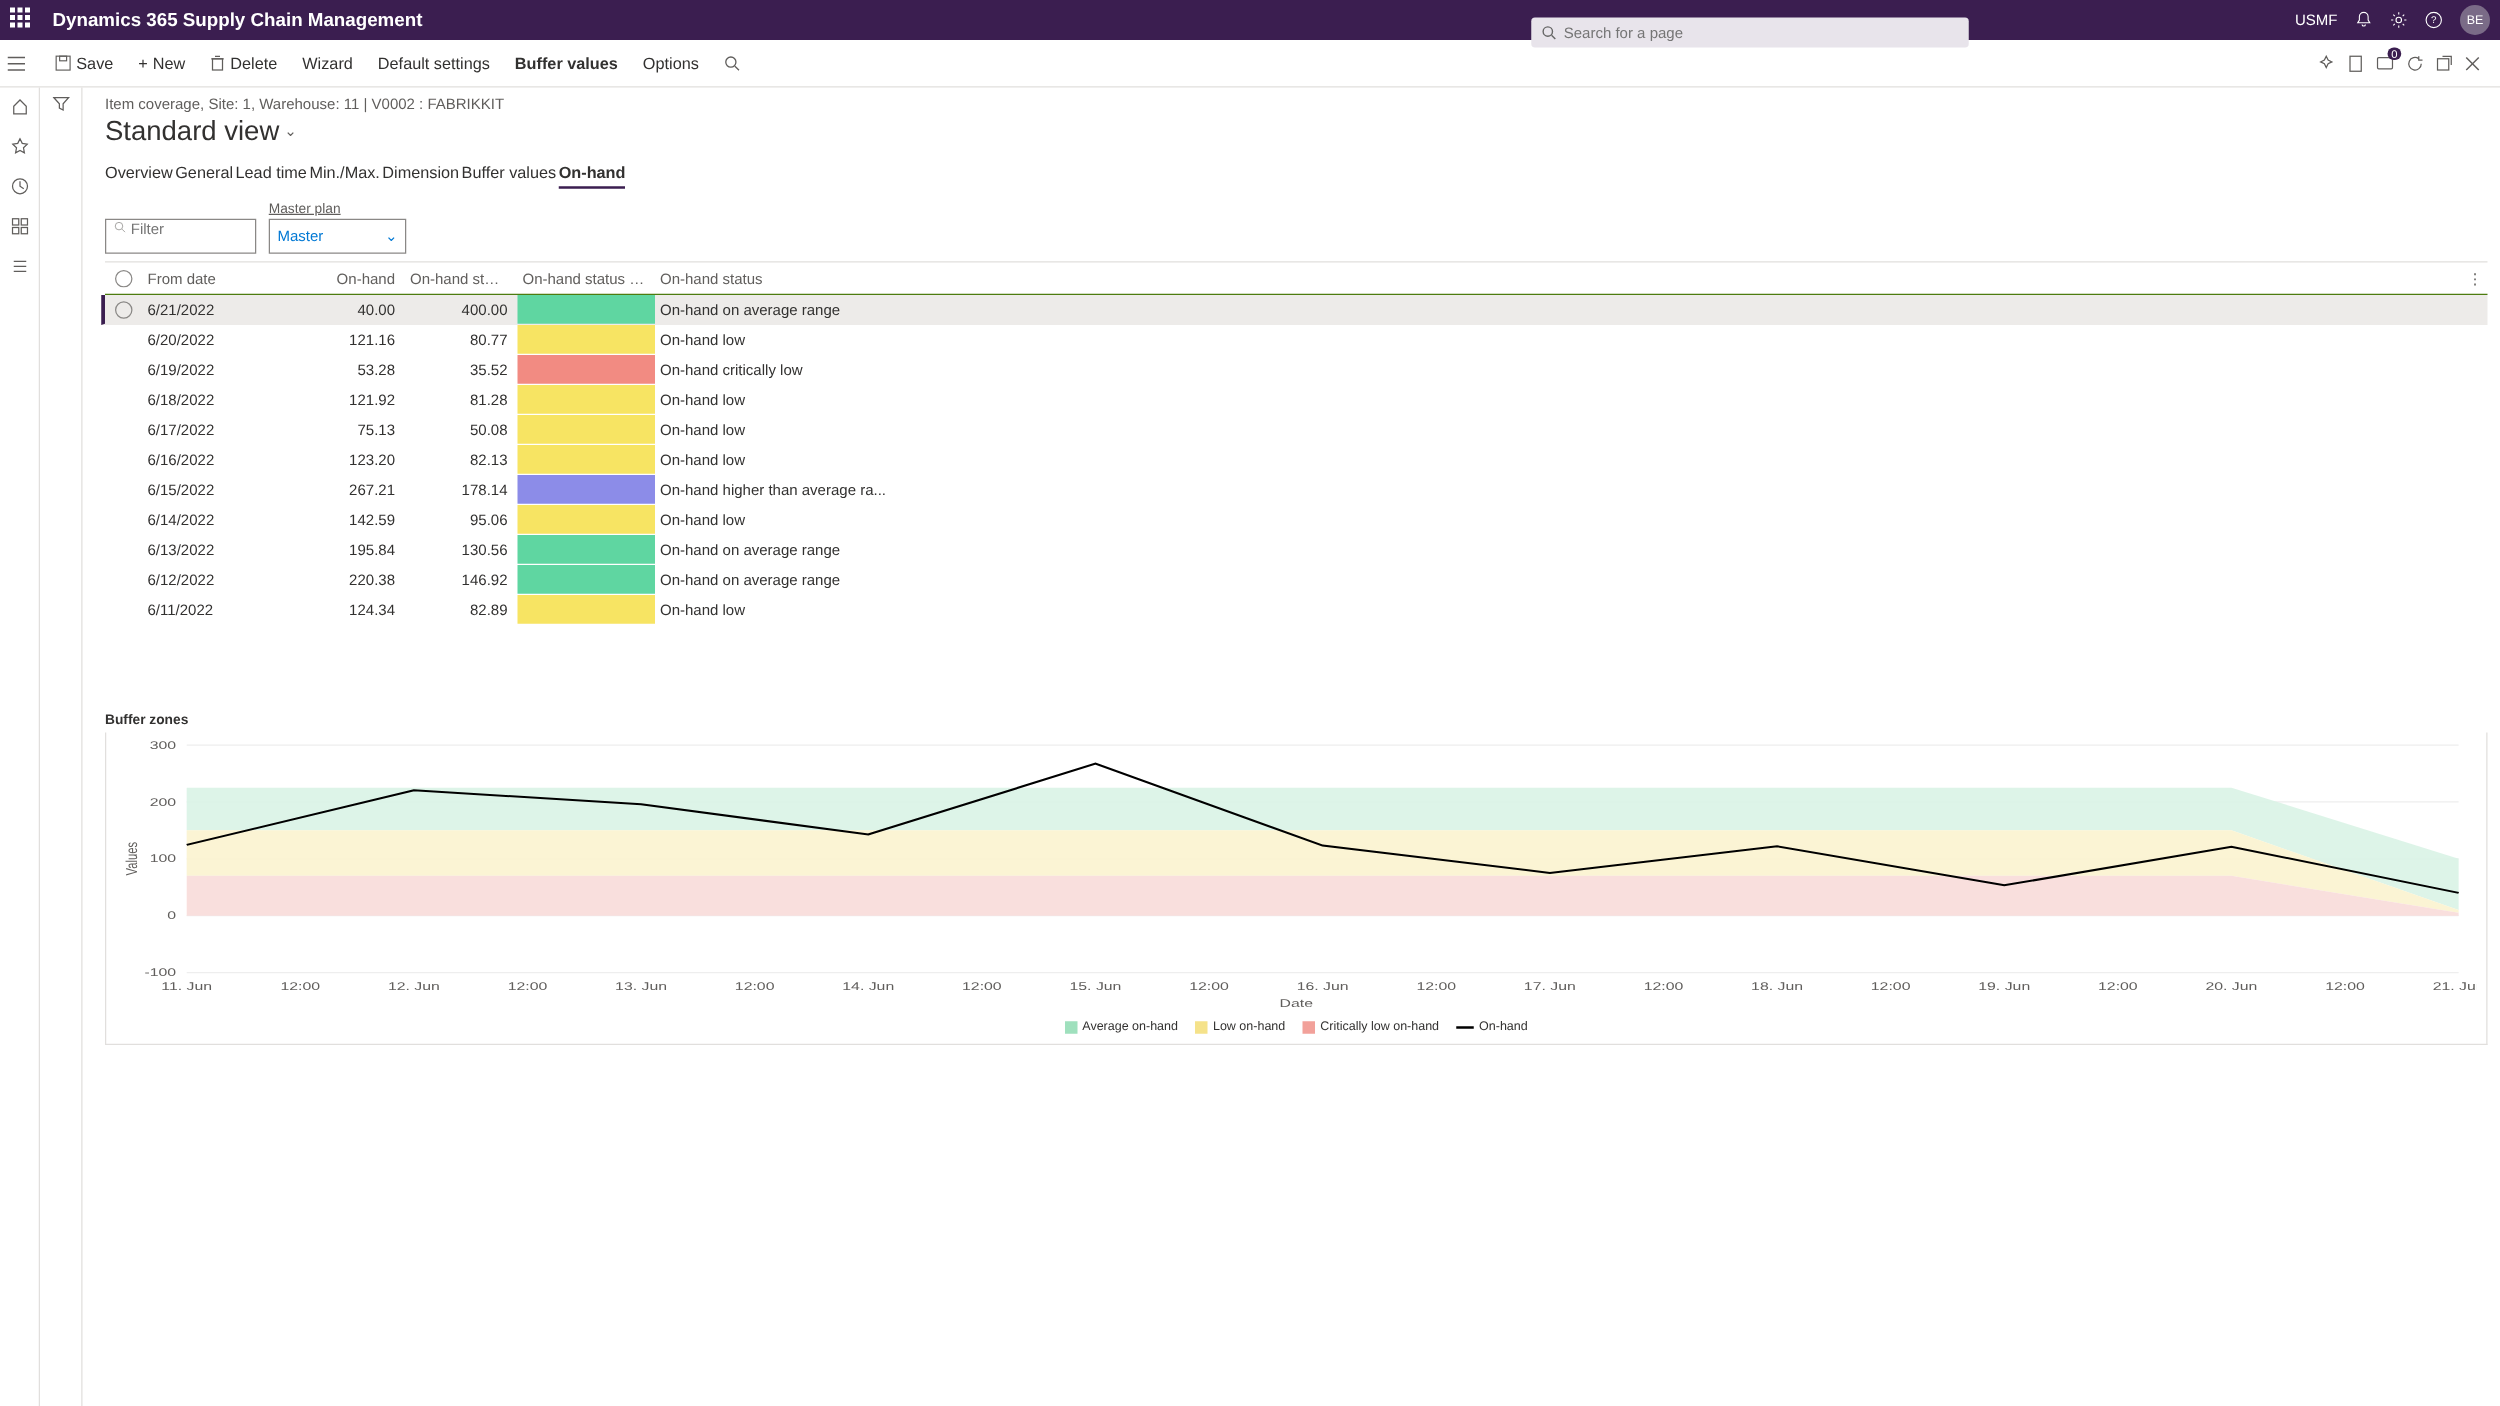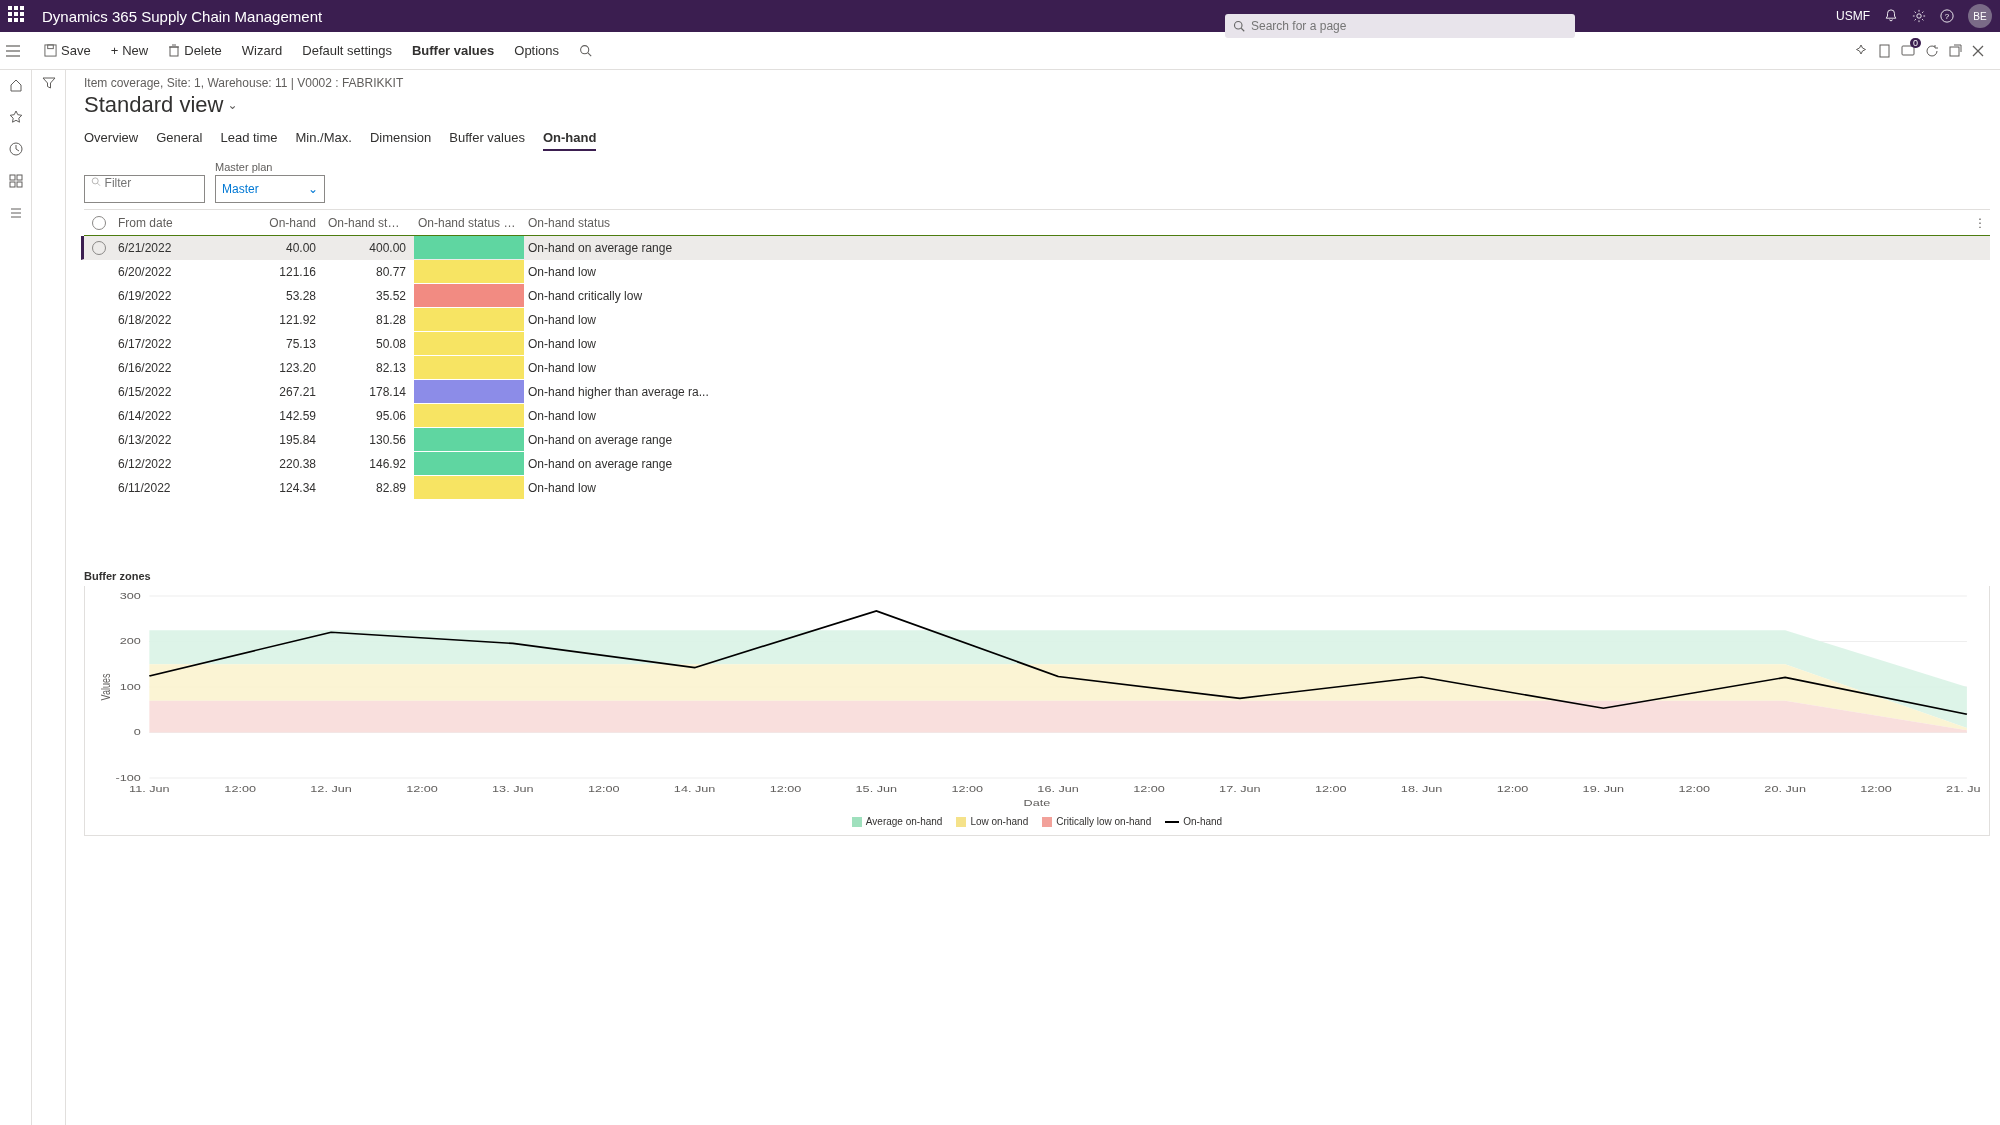--- a/index.html
+++ b/index.html
@@ -2,21 +2,21 @@
 <html><head>
 <meta charset="utf-8">
 <style>
 * { box-sizing: border-box; margin: 0; padding: 0; }
 body { font-family: "Segoe UI", Arial, sans-serif; font-size: 13px; color: #323130; background: #fff; overflow: hidden; }
 
 
 .topbar { height: 32px; background: #3b1e50; color: #fff; display: flex; align-items: center; padding: 0 8px; }
 .waffle { width: 20px; height: 20px; display: grid; grid-template-columns: repeat(3,4px); grid-template-rows: repeat(3,4px); gap: 2px; margin-right: 14px; cursor: pointer; }
 .waffle span { background: #fff; width: 4px; height: 4px; }
-.app-title { font-size: 15px; font-weight: 400; flex-shrink: 0; }
+.app-title { font-size: 15px; font-weight: 700; flex-shrink: 0; }
 .top-spacer { flex: 1; }
 .search-top { width: 350px; height: 24px; background: #e8e4eb; border-radius: 3px; display: flex; align-items: center; padding: 0 8px; margin-right: auto; margin-left: 400px; position: absolute; left: 50%; transform: translateX(-50%); margin-top: 20px; }
 .search-top input { border: none; background: transparent; outline: none; font-size: 12px; width: 100%; color: #555; }
 .search-top .icon { margin-right: 6px; color: #666; }
 .top-right { display: flex; align-items: center; gap: 14px; }
 .top-right .item { color: #fff; cursor: pointer; display: flex; align-items: center; font-size: 12px; }
 .avatar { width: 24px; height: 24px; border-radius: 50%; background: #7a6b87; display: flex; align-items: center; justify-content: center; font-size: 10px; }
 
 
 .actionbar { height: 38px; border-bottom: 1px solid #e1dfdd; display: flex; align-items: center; padding: 0 6px; font-size: 13px; }
@@ -33,29 +33,29 @@
 .leftrail .ic { cursor: pointer; }
 .filterrail { width: 34px; border-right: 1px solid #e1dfdd; display: flex; justify-content: center; padding-top: 6px; color: #605e5c; }
 .main { flex: 1; overflow: auto; padding: 6px 10px 0 18px; }
 
 
 .crumb { font-size: 12px; color: #605e5c; margin-bottom: 2px; }
 .page-title { font-size: 22px; font-weight: 400; display: flex; align-items: center; gap: 4px; margin-bottom: 8px; }
 .chev { font-size: 12px; color: #605e5c; }
 
 
-.tabs { display: flex; gap: 18px; border-bottom: none; margin-bottom: 10px; font-size: 13px; text-align: center; }
+.tabs { display: flex; gap: 2px; border-bottom: none; margin-bottom: 10px; font-size: 13px; text-align: center; }
 .tab { padding: 4px 0; cursor: pointer; color: #323130; }
 .tab.active { font-weight: 600; border-bottom: 2px solid #3b1e50; }
 
 
 .filters { display: flex; gap: 10px; align-items: flex-end; margin-bottom: 6px; }
 .filter-box { border: 1px solid #8a8886; height: 28px; width: 121px; display: flex; align-items: flex-start; padding: 0 6px; font-size: 12px; }
 .filter-box input { border: none; outline: none; width: 100%; font-size: 12px; }
-.select-wrap label { font-size: 11px; color: #605e5c; display: block; margin-bottom: 2px; }
+.select-wrap label { font-size: 11px; color: #605e5c; display: block; margin-bottom: 2px; text-decoration: underline; }
 .select { border: 1px solid #8a8886; height: 28px; width: 110px; display: flex; align-items: center; justify-content: space-between; padding: 0 6px; font-size: 12px; color: #0078d4; cursor: pointer; }
 
 
 .grid { border-top: 1px solid #e1dfdd; }
 .grid-header, .grid-row { display: grid; grid-template-columns: 30px 120px 90px 90px 110px 1fr 20px; align-items: center; font-size: 12px; }
 .grid-header { height: 26px; color: #605e5c; border-bottom: 1px solid #4d7c0f; }
 .grid-header > div { padding: 0 4px; white-space: nowrap; overflow: hidden; text-overflow: ellipsis; }
 .grid-row { height: 24px; border-bottom: 1px solid transparent; }
 .grid-row.selected { background: #edebe9; border-left: 3px solid #3b1e50; margin-left: -3px; padding-left: 0; }
 .grid-row > div { padding: 0 4px; }

